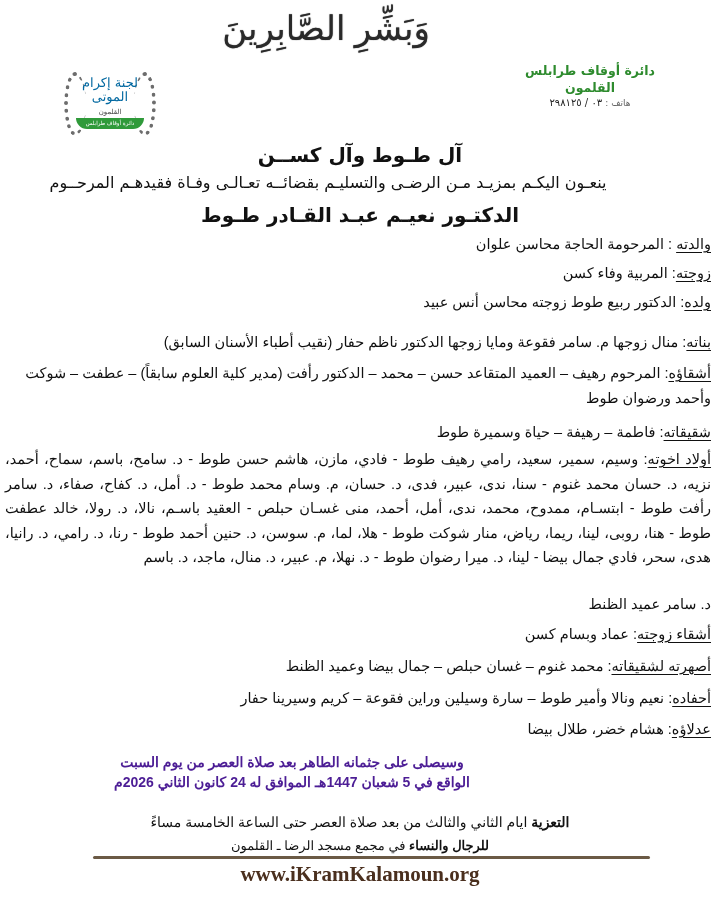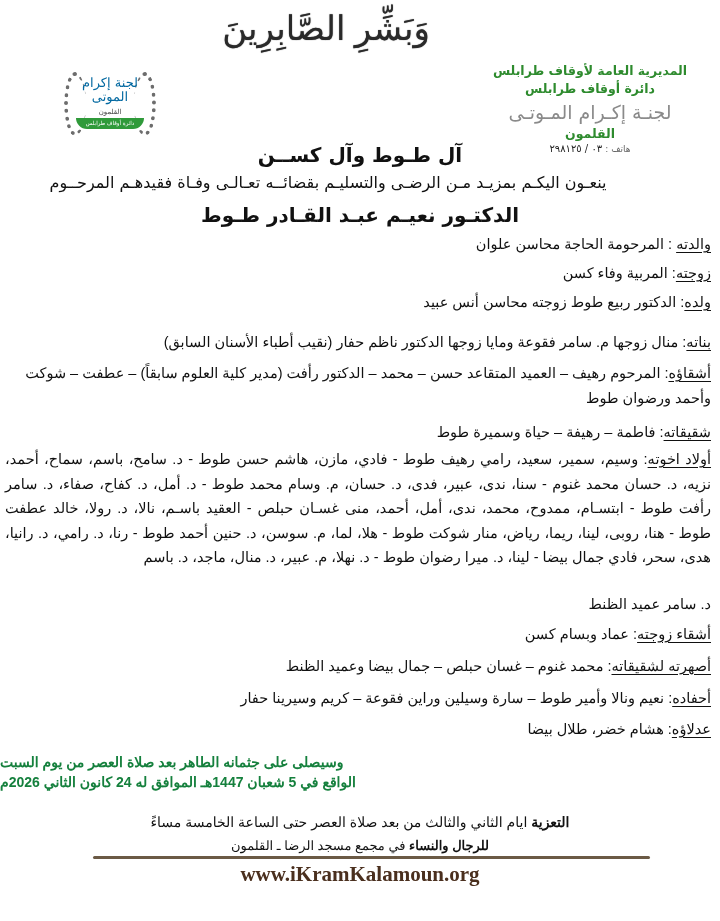--- a/index.html
+++ b/index.html
@@ -61,22 +61,22 @@
     }
 
     .rel {
       position: absolute; right: 9px; width: 706px; direction: rtl; text-align: right;
       font-family: "Liberation Sans", sans-serif; font-size: 14.5px; line-height: 24.5px; color: #111;
     }
     .rel .lbl { text-decoration: underline; text-underline-offset: 3px; }
     .rel.just { text-align: justify; text-align-last: right; }
 
     .funeral {
-      position: absolute; top: 766px; left: 0; width: 584px; text-align: left; direction: rtl;
-      font-family: "Liberation Sans", sans-serif; font-weight: bold; font-size: 14px; line-height: 20px; color: #15803d;
+      position: absolute; top: 766px; left: 0; width: 584px; text-align: center; direction: rtl;
+      font-family: "Liberation Sans", sans-serif; font-weight: bold; font-size: 14px; line-height: 20px; color: #4c1d95;
     }
     .condol {
       position: absolute; top: 826px; left: 0; width: 720px; text-align: center; direction: rtl;
       font-family: "Liberation Sans", sans-serif; font-size: 14px; line-height: 20px; color: #111;
     }
     .condol .b { font-weight: bold; }
     .divider {
       position: absolute; top: 851px; left: 93px; width: 557px; height: 3px;
       background: #6b5a45; border-radius: 2px;
     }
@@ -92,23 +92,21 @@
 
 <div class="logo">
   <div class="wreath-l"></div>
   <div class="wreath-r"></div>
   <div class="logo-title">لجنة إكرام الموتى</div>
   <div class="logo-sub">القلمون</div>
   <div class="logo-band">دائرة أوقاف طرابلس</div>
 </div>
 
 <div class="org-block">
-  <div class="l1">المديرية العامة لأوقاف طرابلس</div>
   <div class="l2">دائرة أوقاف طرابلس</div>
-  <div class="l3">لجنـة إكـرام المـوتـى</div>
   <div class="l4">القلمون</div>
   <div class="phone">
     <span class="plabel">هاتف :</span>
     <span>٠٣ / ٢٩٨١٢٥</span>
   </div>
 </div>
 
 <div class="family-title">آل طـوط  وآل كســن</div>
 <div class="announce">ينعـون اليكـم بمزيـد مـن الرضـى والتسليـم بقضائــه تعـالـى وفـاة فقيدهـم المرحــوم</div>
 <div class="deceased">الدكتـور نعيـم عبـد القـادر طـوط</div>

